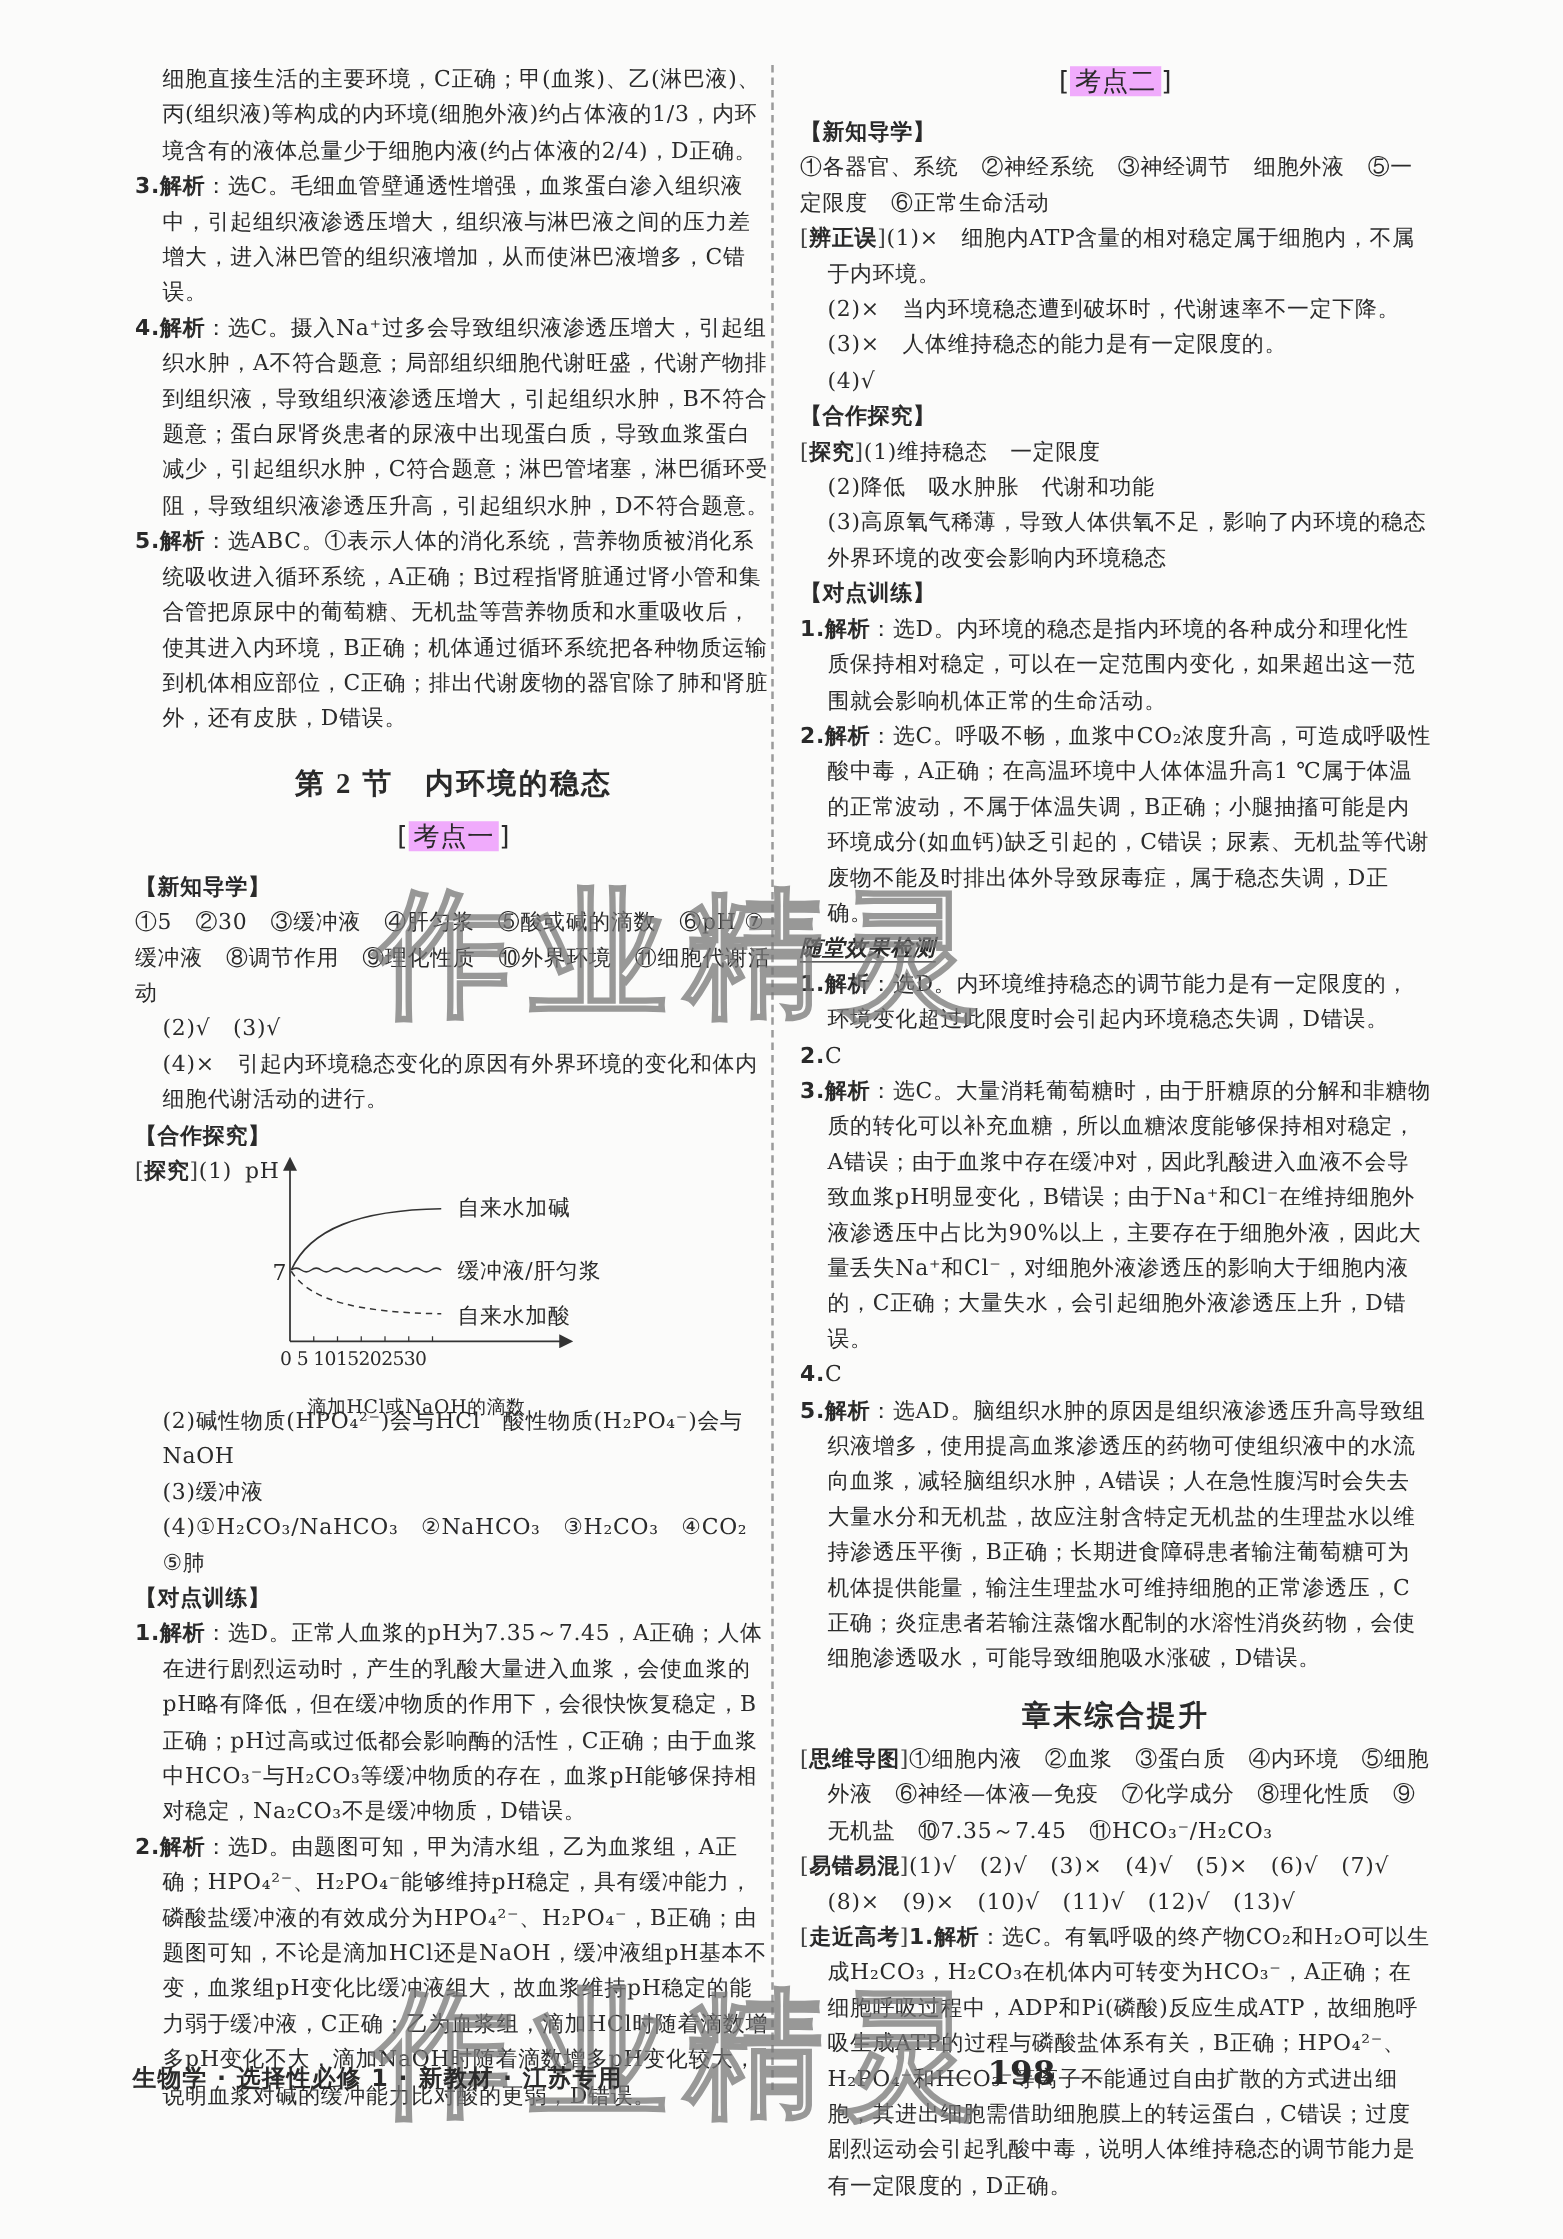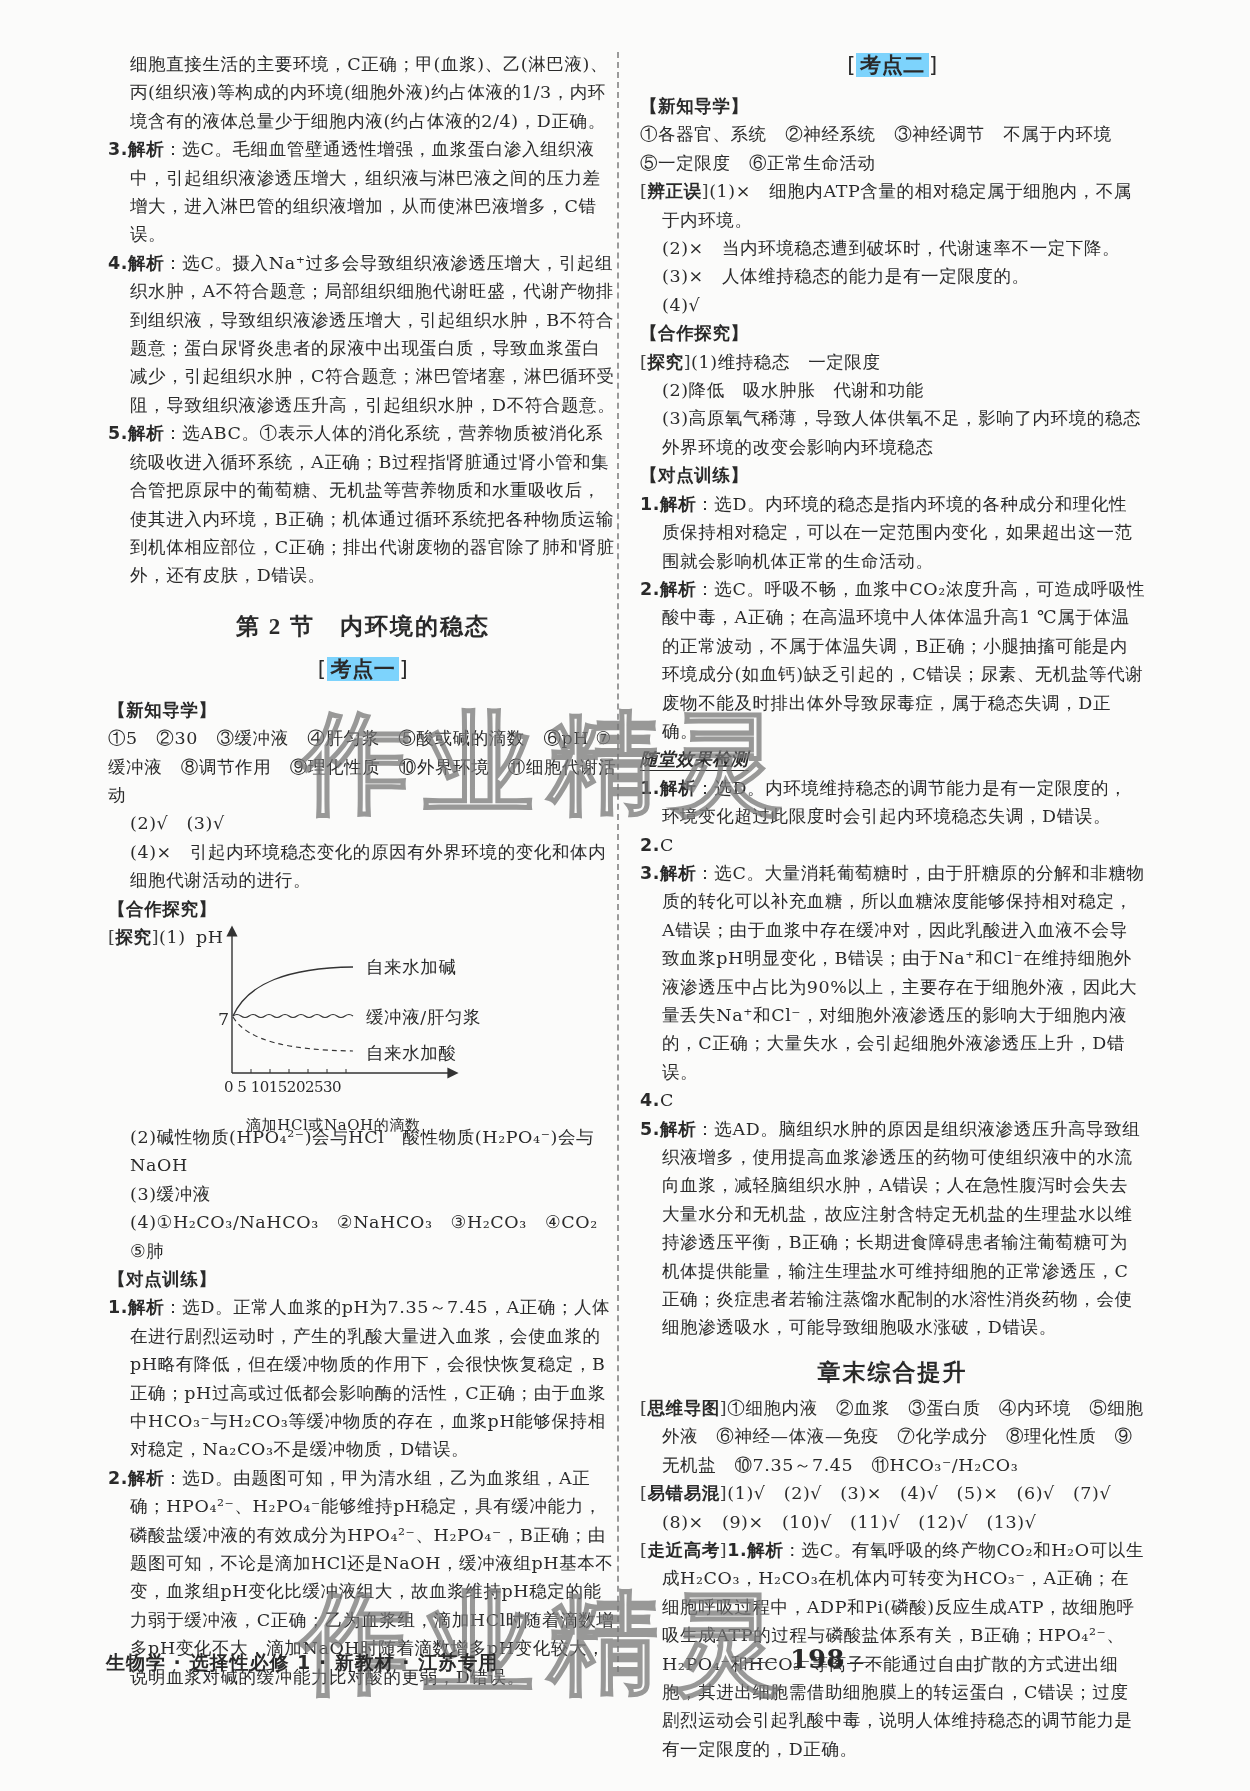--- a/index.html
+++ b/index.html
@@ -10,21 +10,21 @@
   .col.right{left:640px;width:505px;}
   .divider{position:absolute;left:617px;top:52px;height:1620px;border-left:2px dashed #9a9a9a;}
   .p{margin:0;}
   .ind{padding-left:22px;}
   .hang{padding-left:22px;text-indent:-22px;}
   .num{font-weight:bold;font-family:"DejaVu Sans","Liberation Sans",sans-serif;}
   .sec-title{text-align:center;font-family:Liberation Serif, serif;font-weight:bold;
         font-size:23px;letter-spacing:2px;margin:20px 0 8px 0;line-height:34px;}
   .kao{text-align:center;font-family:"DejaVu Sans","Liberation Sans",sans-serif;font-size:21px;
         margin:6px 0 10px 0;line-height:34px;}
-  .kao b{font-weight:bold;background:#7dd3fc;padding:0 4px;}
+  .kao b{font-weight:normal;background:#f0abfc;padding:0 4px;}
   .tag{font-family:"DejaVu Sans","Liberation Sans",sans-serif;font-weight:bold;}
   .lb{font-weight:normal;color:#444;}
   .ital{font-style:italic;font-weight:bold;font-family:"DejaVu Sans","Liberation Sans",sans-serif;
         text-decoration:underline;text-underline-offset:5px;}
   .chart{position:relative;height:200px;margin:0;}
   .footer{position:absolute;left:106px;top:1650px;font-family:"DejaVu Sans","Liberation Sans",sans-serif;
         font-weight:bold;font-size:19px;letter-spacing:1px;}
   .pageno{position:absolute;left:790px;top:1644px;font-family:"DejaVu Serif","Liberation Serif",serif;
         font-weight:bold;font-size:26px;}
   .dash{position:absolute;top:1662px;width:32px;border-top:1.5px solid #555;}
@@ -106,21 +106,21 @@
 
 <div class="divider"></div>
 
 <div class="col right" style="top:48px;">
   <div class="kao" style="margin-top:0;">[<b>考点二</b>]</div>
   <div class="tag">【新知导学】</div>
   <p class="p">
     <span>①各器官、系统</span>&nbsp;&nbsp;
     <span>②神经系统</span>&nbsp;&nbsp;
     <span>③神经调节</span>&nbsp;&nbsp;
-    <span>不属于内环境</span>&nbsp;&nbsp;
+    <span>细胞外液</span>&nbsp;&nbsp;
     <span>⑤一定限度</span>&nbsp;&nbsp;
     <span>⑥正常生命活动</span>
   </p>
   <p class="p hang"><span class="lb">[</span><span class="tag">辨正误</span><span class="lb">]</span><span>(1)×　细胞内ATP含量的相对稳定属于细胞内，不属于内环境。</span></p>
   <p class="p ind">(2)×　当内环境稳态遭到破坏时，代谢速率不一定下降。</p>
   <p class="p ind">(3)×　人体维持稳态的能力是有一定限度的。</p>
   <p class="p ind">(4)√</p>
 
   <div class="tag">【合作探究】</div>
   <p class="p hang"><span class="lb">[</span><span class="tag">探究</span><span class="lb">]</span><span>(1)维持稳态　一定限度</span></p>

